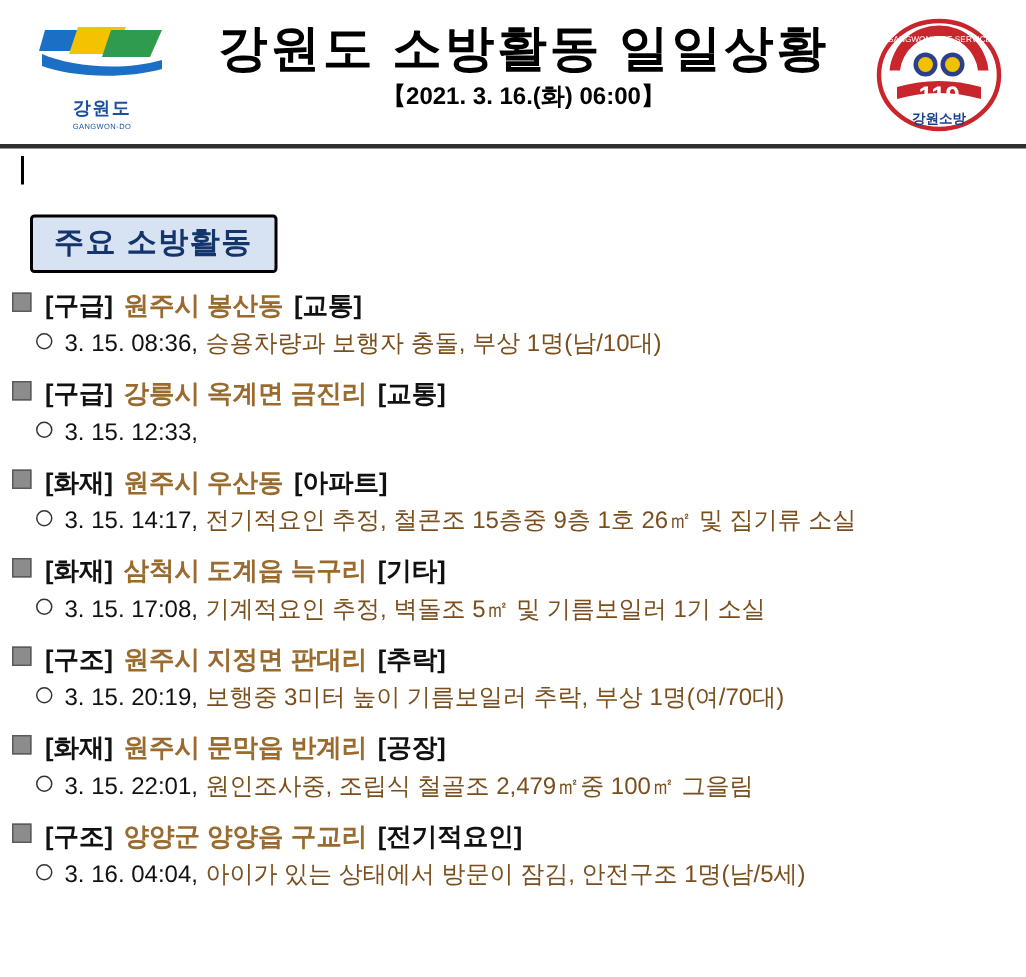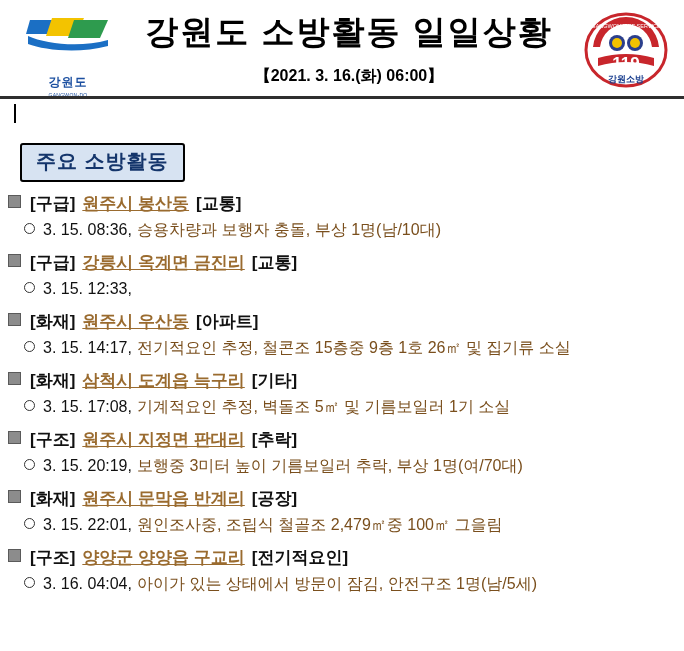--- a/index.html
+++ b/index.html
@@ -36,21 +36,21 @@
     height: 42px;
     margin: 0 auto;
     position: relative;
   }
   .logo-left .mark svg { display:block; }
   .logo-left .lbl {
     font-size: 12px;
     font-weight: bold;
     color: #1b4fa0;
     letter-spacing: 1px;
-    margin-top: 18px;
+    margin-top: 8px;
   }
   .logo-left .lbl-en {
     font-size: 5px;
     color: #1b4fa0;
     letter-spacing: .3px;
     margin-top: 1px;
   }
 
   .title-wrap {
     position: absolute;
@@ -63,21 +63,21 @@
     font-size: 33px;
     font-weight: bold;
     letter-spacing: 2px;
     line-height: 44px;
     white-space: nowrap;
   }
   .doc-date {
     font-size: 16px;
     font-weight: bold;
     letter-spacing: 0px;
-    margin-top: 12px;
+    margin-top: 0;
     white-space: nowrap;
   }
 
   .logo-right {
     position: absolute;
     right: 14px;
     top: 12px;
     width: 86px;
     height: 76px;
   }
@@ -143,21 +143,21 @@
     width: 11px;
     height: 11px;
     background: #8c8c8c;
     border: 1px solid #5a5a5a;
     margin-right: 9px;
     position: relative;
     top: -1px;
     flex: none;
   }
   .cat { color: #111111; margin-right: 7px; }
-  .loc { color: #9a6b2f; margin-right: 7px; text-decoration: underline; }
+  .loc { color: #9a6b2f; margin-right: 7px; }
   .kind { color: #111111; }
 
   .entry-body {
     display: flex;
     align-items: baseline;
     font-size: 16px;
     line-height: 26px;
     padding-left: 24px;
     white-space: nowrap;
   }

